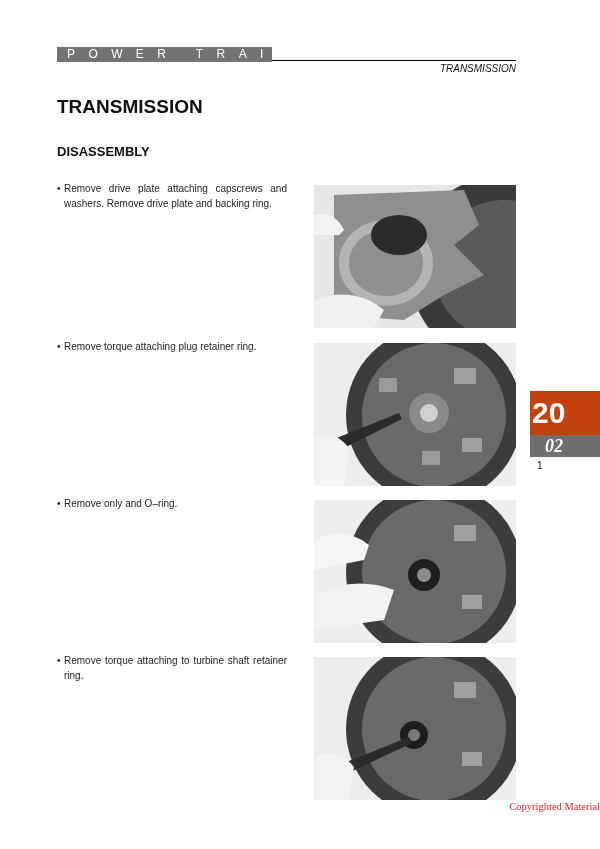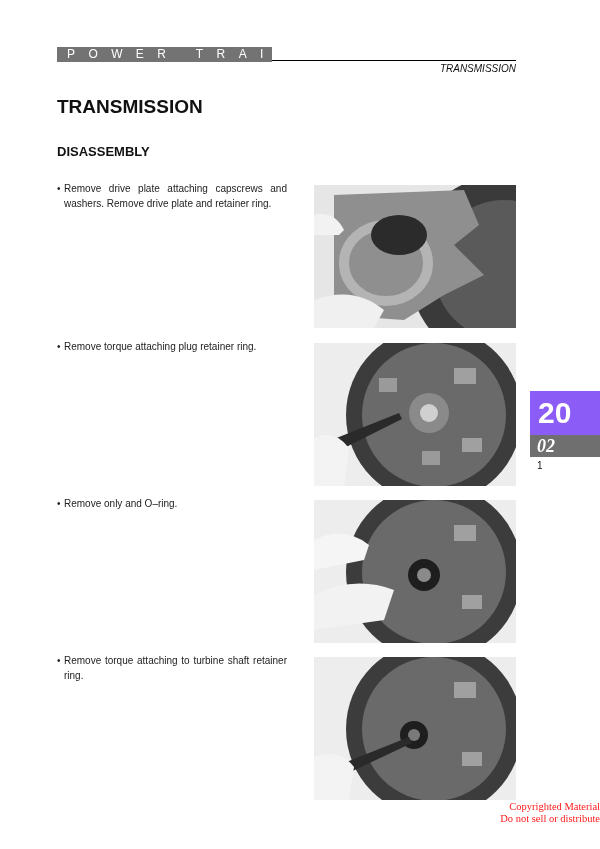--- a/index.html
+++ b/index.html
@@ -7,38 +7,38 @@
   .hdr-bar { position:absolute; left:57px; top:47px; width:215px; height:15px; background:#737373; color:#fff; font-size:12px; letter-spacing:13.4px; line-height:15px; padding-left:10px; box-sizing:border-box; white-space:nowrap; }
   .hdr-line { position:absolute; left:272px; top:60px; width:244px; height:1px; background:#000; }
   .hdr-sub { position:absolute; right:84px; top:63px; font-size:10px; font-style:italic; color:#111; }
   .title { position:absolute; left:57px; top:96px; font-size:19px; font-weight:bold; }
   .subtitle { position:absolute; left:57px; top:144px; font-size:13px; font-weight:bold; }
   .step { position:absolute; left:57px; width:230px; font-size:10px; line-height:15px; text-align:justify; color:#222; }
   .step .bullet { position:absolute; left:0; top:0; }
   .step .txt { display:block; padding-left:7px; text-align:justify; text-align-last:left; }
   .photo { position:absolute; left:314px; width:202px; height:143px; background:#c9c9c9; overflow:hidden; }
   .photo svg { width:100%; height:100%; display:block; }
-  .tab-num { position:absolute; left:530px; top:391px; width:70px; height:44px; background:#8b5cf6; color:#fff; font-size:30px; font-weight:bold; line-height:44px; padding-left:8px; box-sizing:border-box; }
-  .tab-sub { position:absolute; left:530px; top:435px; width:70px; height:22px; background:#6f6f6f; color:#fff; font-family:"Liberation Serif", serif; font-style:italic; font-weight:bold; font-size:18px; line-height:22px; padding-left:7px; box-sizing:border-box; }
+  .tab-num { position:absolute; left:530px; top:391px; width:70px; height:44px; background:#c2410c; color:#fff; font-size:30px; font-weight:bold; line-height:44px; padding-left:2px; box-sizing:border-box; }
+  .tab-sub { position:absolute; left:530px; top:435px; width:70px; height:22px; background:#6f6f6f; color:#fff; font-family:"Liberation Serif", serif; font-style:italic; font-weight:bold; font-size:18px; line-height:22px; padding-left:15px; box-sizing:border-box; }
   .tab-page { position:absolute; left:537px; top:460px; font-size:10px; }
   .copyright { position:absolute; left:0; width:600px; top:801px; text-align:right; font-family:"Liberation Serif", serif; color:#ff1a1a; font-size:10.5px; line-height:12px; }
 </style>
 </head>
 <body>
 
 <div class="hdr-bar">POWER TRAIN</div>
 <div class="hdr-line"></div>
 <div class="hdr-sub">TRANSMISSION</div>
 
 <div class="title">TRANSMISSION</div>
 <div class="subtitle">DISASSEMBLY</div>
 
 <div class="step" style="top:181px;">
   <span class="bullet">•</span>
-  <span class="txt">Remove drive plate attaching capscrews and washers. Remove drive plate and retainer ring.</span>
+  <span class="txt">Remove drive plate attaching capscrews and washers. Remove drive plate and backing ring.</span>
 </div>
 <div class="photo" style="top:185px;">
   <svg viewBox="0 0 202 143" preserveAspectRatio="none">
     <rect width="202" height="143" fill="#e6e6e6"></rect>
     <circle cx="190" cy="85" r="95" fill="#3a3a3a"></circle>
     <circle cx="190" cy="85" r="70" fill="#5a5a5a"></circle>
     <path d="M20,10 L150,5 L165,40 L140,60 L170,90 L130,110 L90,135 L20,130 Z" fill="#8f8f8f"></path>
     <ellipse cx="72" cy="78" rx="42" ry="38" fill="none" stroke="#b4b4b4" stroke-width="10"></ellipse>
     <ellipse cx="85" cy="50" rx="28" ry="20" fill="#2b2b2b"></ellipse>
     <path d="M0,30 Q20,25 30,45 L25,50 L0,50 Z" fill="#f2f2f2"></path>
@@ -101,14 +101,13 @@
     <path d="M0,100 Q25,90 40,110 L35,143 L0,143 Z" fill="#f3f3f3"></path>
   </svg>
 </div>
 
 <div class="tab-num">20</div>
 <div class="tab-sub">02</div>
 <div class="tab-page">1</div>
 
 <div class="copyright">
   <div>Copyrighted Material</div>
-  <div>Do not sell or distribute</div>
 </div>
 
 </body></html>

